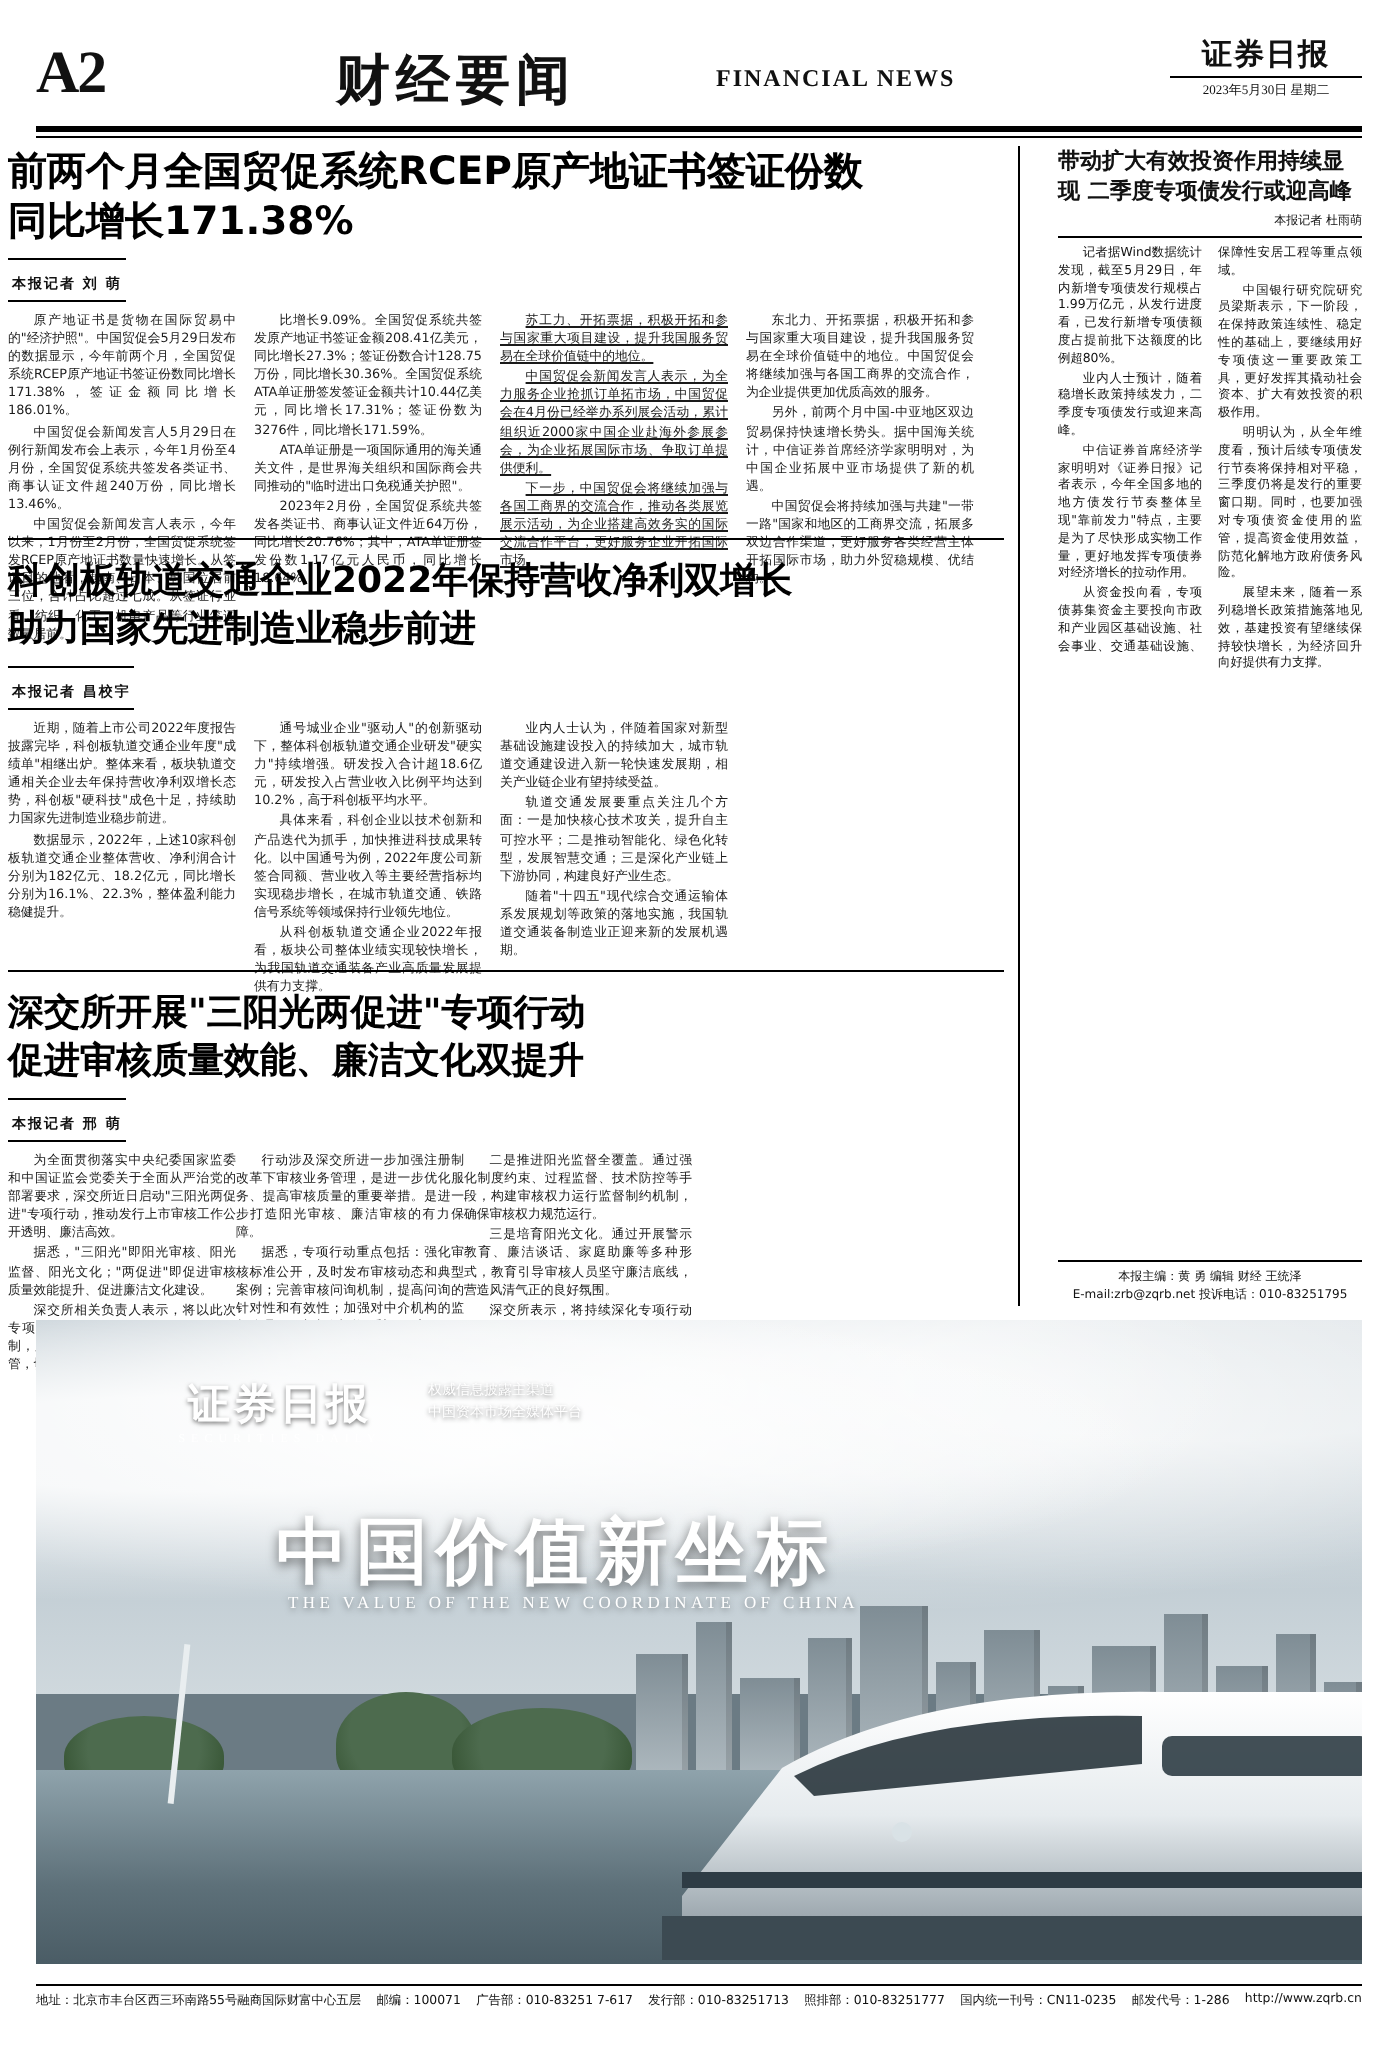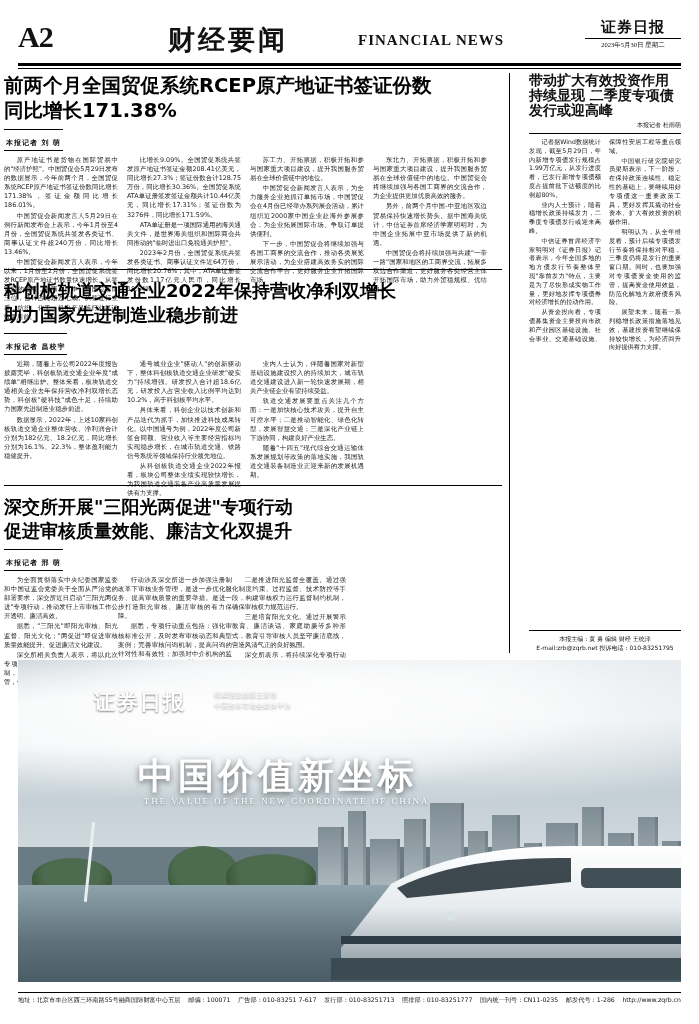--- a/index.html
+++ b/index.html
@@ -3,21 +3,21 @@
 <meta charset="utf-8">
 <style>
   html,body{margin:0;padding:0;background:#fff;}
   body{width:699px;height:1024px;font-family:"Liberation Serif",serif;color:#111;overflow:hidden;position:relative;}
   .page{width:699px;height:1024px;position:relative;background:#fff;}
 
   
   .masthead{position:absolute;left:18px;top:18px;width:663px;height:48px;}
   .folio{position:absolute;left:0;top:2px;font-size:30px;font-weight:700;font-family:"Liberation Serif",serif;letter-spacing:-1px;}
   .head-title{position:absolute;left:150px;top:4px;font-size:27px;font-weight:700;letter-spacing:3px;font-family:"DejaVu Sans",sans-serif;}
-  .head-title-en{position:absolute;left:340px;top:14px;font-size:15px;font-weight:700;letter-spacing:1px;font-family:"Liberation Serif",serif;}
+  .head-title-en{position:absolute;left:340px;top:14px;font-size:12px;font-weight:700;letter-spacing:1px;font-family:"Liberation Serif",serif;}
   .nameplate{position:absolute;right:0;top:0px;width:96px;text-align:center;}
   .nameplate .np-logo{font-size:15px;font-weight:700;letter-spacing:1px;font-family:"DejaVu Sans",sans-serif;border-bottom:1px solid #000;padding-bottom:1px;}
   .nameplate .np-date{font-size:6.5px;margin-top:2px;letter-spacing:0px;}
   .rule-thick{position:absolute;left:18px;top:63px;width:663px;height:3px;background:#000;}
   .rule-thin{position:absolute;left:18px;top:68px;width:663px;height:1px;background:#000;}
 
   
   .body{position:absolute;left:4px;top:73px;width:663px;height:580px;}
   .vline{position:absolute;width:1px;background:#000;}
   .hline{position:absolute;height:1px;background:#000;}
@@ -26,21 +26,21 @@
   .hl1{font-size:19.5px;line-height:25px;letter-spacing:0px;}
   .hl2{font-size:18px;line-height:24px;}
   .kicker{font-size:7px;font-family:"DejaVu Sans",sans-serif;font-weight:700;letter-spacing:1px;}
   .kicker-wrap{border-top:1px solid #000;border-bottom:1px solid #000;display:inline-block;padding:1px 2px 1px 2px;text-align:center;}
 
   .col-text{font-size:6.4px;line-height:9.1px;text-align:justify;font-family:"DejaVu Sans",sans-serif;color:#1a1a1a;}
   .col-text p{margin:0 0 1px 0;text-indent:12.8px;}
 
   
   .rail{position:absolute;left:529px;top:73px;width:152px;}
-  .rail-hl{font-size:14px;line-height:15px;font-family:"DejaVu Sans",sans-serif;font-weight:700;}
+  .rail-hl{font-size:11px;line-height:15px;font-family:"DejaVu Sans",sans-serif;font-weight:700;}
   .rail-sub{font-size:6px;text-align:right;margin-top:3px;font-family:"DejaVu Sans",sans-serif;}
   .rail-text{font-size:6.2px;line-height:8.8px;text-align:justify;font-family:"DejaVu Sans",sans-serif;column-count:2;column-gap:8px;}
   .rail-text p{margin:0 0 1px 0;text-indent:12.4px;}
   .rail-foot{font-size:6px;text-align:center;line-height:9px;font-family:"DejaVu Sans",sans-serif;}
 
   
   .ad{position:absolute;left:18px;top:660px;width:663px;height:322px;overflow:hidden;background:#6b7b84;}
   .sky{position:absolute;left:0;top:0;width:100%;height:58%;background:linear-gradient(#9fb0bb 0%,#b9c6ce 45%,#cfd8dd 100%);}
   .clouds{position:absolute;left:0;top:0;width:100%;height:48%;
      background:radial-gradient(ellipse at 12% 40%, rgba(255,255,255,.85) 0 18%, rgba(255,255,255,0) 60%),
@@ -93,21 +93,21 @@
         <div class="col-text" style="width:114px;">
           <p>原产地证书是货物在国际贸易中的"经济护照"。中国贸促会5月29日发布的数据显示，今年前两个月，全国贸促系统RCEP原产地证书签证份数同比增长171.38%，签证金额同比增长186.01%。</p>
             <p>中国贸促会新闻发言人5月29日在例行新闻发布会上表示，今年1月份至4月份，全国贸促系统共签发各类证书、商事认证文件超240万份，同比增长13.46%。</p>
             <p>中国贸促会新闻发言人表示，今年以来，1月份至2月份，全国贸促系统签发RCEP原产地证书数量快速增长。从签证目的地看，越南、日本、韩国位居前三位，合计占比超过七成。从签证行业看，纺织、化工、机电产品等行业签证数量居前。</p>
         </div>
         <div class="col-text" style="width:114px;">
           <p>比增长9.09%。全国贸促系统共签发原产地证书签证金额208.41亿美元，同比增长27.3%；签证份数合计128.75万份，同比增长30.36%。全国贸促系统ATA单证册签发签证金额共计10.44亿美元，同比增长17.31%；签证份数为3276件，同比增长171.59%。</p>
             <p>ATA单证册是一项国际通用的海关通关文件，是世界海关组织和国际商会共同推动的"临时进出口免税通关护照"。</p>
             <p>2023年2月份，全国贸促系统共签发各类证书、商事认证文件近64万份，同比增长20.76%；其中，ATA单证册签发份数1.17亿元人民币，同比增长18.64%。</p>
         </div>
-        <div class="col-text" style="width:114px;">
+        <div class="col-text" style="width:114px;text-decoration:underline;">
           <p>苏工力、开拓票据，积极开拓和参与国家重大项目建设，提升我国服务贸易在全球价值链中的地位。</p>
             <p>中国贸促会新闻发言人表示，为全力服务企业抢抓订单拓市场，中国贸促会在4月份已经举办系列展会活动，累计组织近2000家中国企业赴海外参展参会，为企业拓展国际市场、争取订单提供便利。</p>
             <p>下一步，中国贸促会将继续加强与各国工商界的交流合作，推动各类展览展示活动，为企业搭建高效务实的国际交流合作平台，更好服务企业开拓国际市场。</p>
         </div>
         <div class="col-text" style="width:114px;">
           <p>东北力、开拓票据，积极开拓和参与国家重大项目建设，提升我国服务贸易在全球价值链中的地位。中国贸促会将继续加强与各国工商界的交流合作，为企业提供更加优质高效的服务。</p>
             <p>另外，前两个月中国-中亚地区双边贸易保持快速增长势头。据中国海关统计，中信证券首席经济学家明明对，为中国企业拓展中亚市场提供了新的机遇。</p>
             <p>中国贸促会将持续加强与共建"一带一路"国家和地区的工商界交流，拓展多双边合作渠道，更好服务各类经营主体开拓国际市场，助力外贸稳规模、优结构。</p>
         </div>
       </div>

